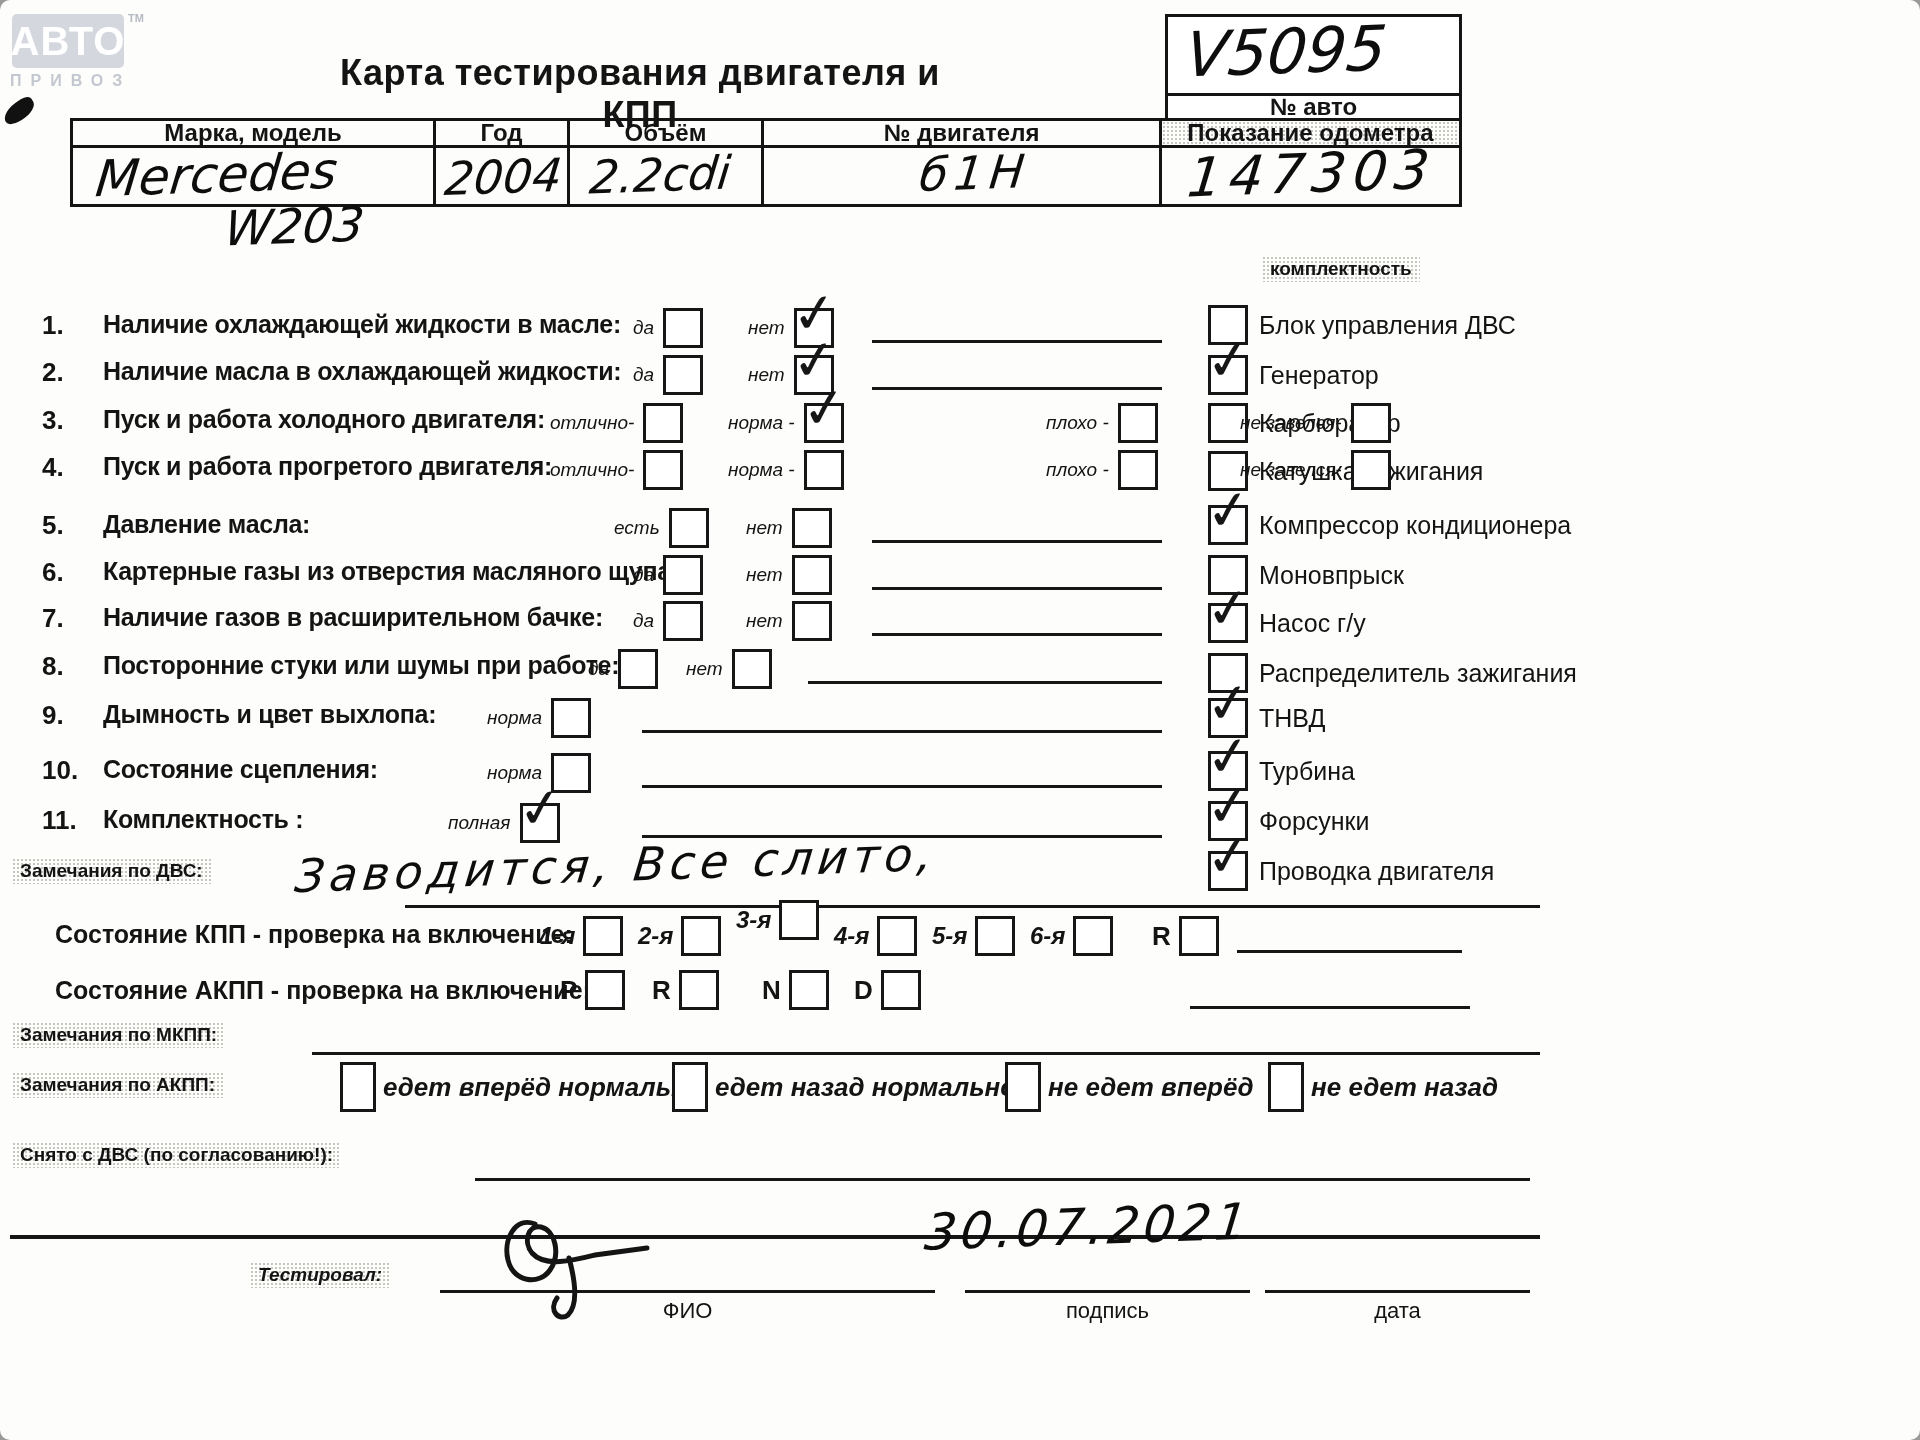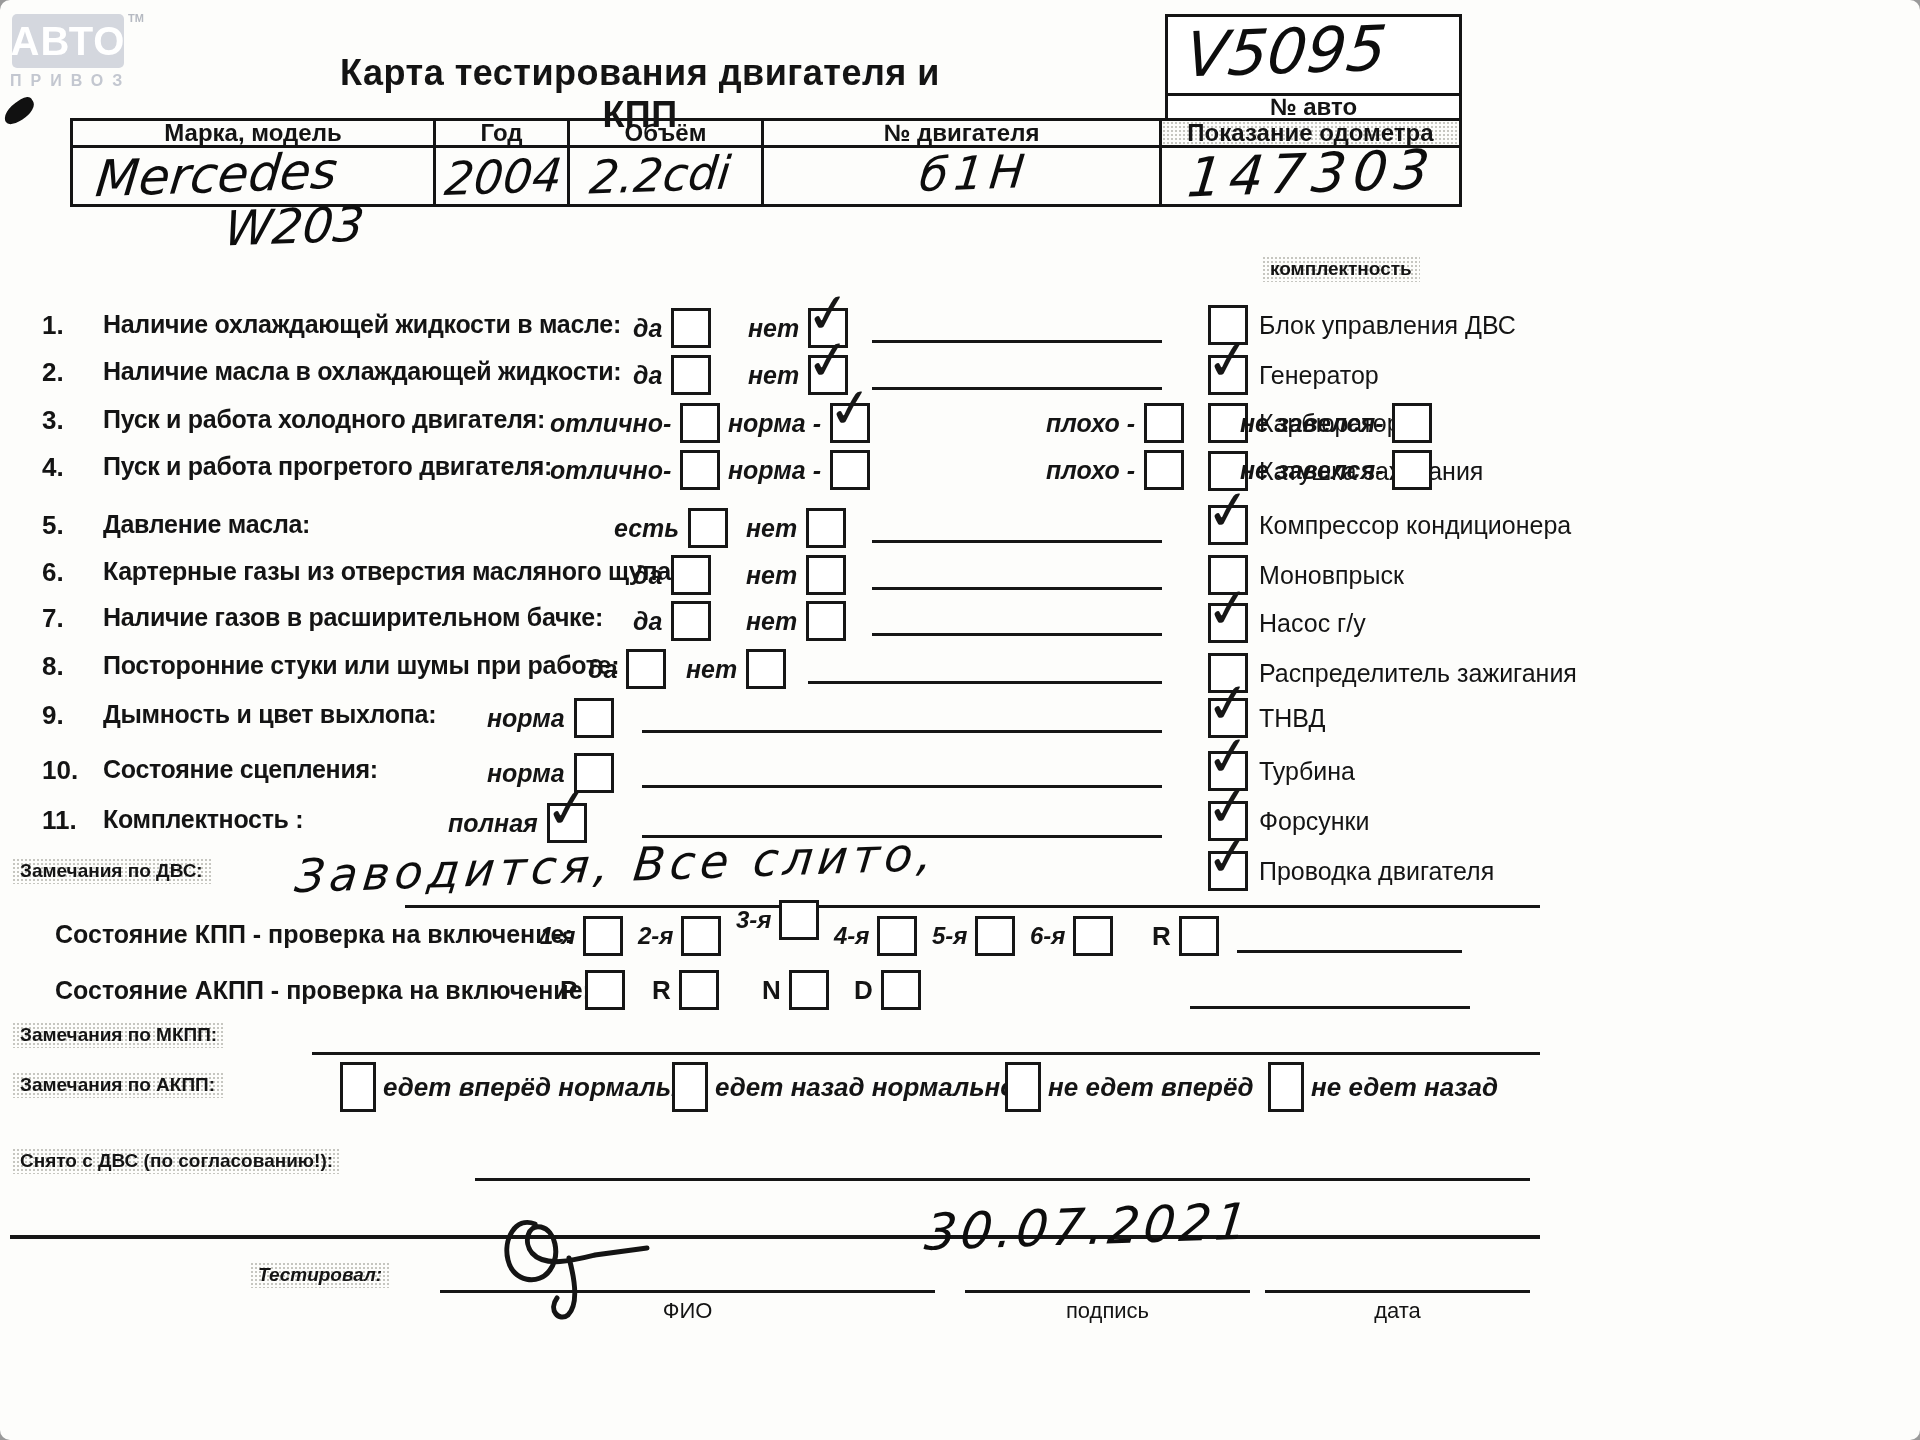--- a/index.html
+++ b/index.html
@@ -11,21 +11,21 @@
   
   .cb{position:relative;display:inline-block;width:34px;height:34px;border:3px solid #161616;background:#fff;flex:0 0 auto;}
   .cb.checked::after{content:"✓";position:absolute;left:-5px;top:-24px;font-size:54px;font-weight:bold;
        font-family:"DejaVu Sans",sans-serif;color:#161616;transform:rotate(-7deg);line-height:1;}
   .cbtall{width:30px;height:44px;}
   
   .row{position:absolute;left:0;width:1560px;height:40px;}
   .row .num{position:absolute;left:42px;top:2px;font-weight:bold;font-size:26px;}
   .row .lbl{position:absolute;left:103px;top:2px;font-weight:bold;font-size:25px;letter-spacing:-0.3px;}
   .opt{position:absolute;top:0;display:flex;align-items:center;gap:9px;}
-  .opt i{font-style:italic;font-weight:bold;font-size:25px;white-space:nowrap;}
+  .opt i{font-style:italic;font-weight:normal;font-size:19px;white-space:nowrap;}
   .fline{position:absolute;height:0;border-bottom:3px solid #161616;}
   .hw{position:absolute;font-family:"DejaVu Sans",sans-serif;font-style:italic;white-space:nowrap;
       transform:rotate(-2deg) skewX(-8deg);color:#0d0d0d;}
   
   .vt{position:absolute;left:70px;top:118px;width:1392px;height:89px;border:3px solid #141414;box-sizing:border-box;
       display:grid;grid-template-columns:363px 134px 194px 398px 1fr;grid-template-rows:27px 1fr;}
   .vt .hc{border-right:3px solid #141414;border-bottom:3px solid #141414;display:flex;align-items:center;justify-content:center;
       font-weight:bold;font-size:24px;}
   .vt .bc{border-right:3px solid #141414;}
   .vt .last{border-right:none;}
@@ -355,21 +355,21 @@
     </span>
   <span class="akopt" style="left:1005px;top:1062px">
       <b class="cb cbtall"></b>
       <i>не едет вперёд</i>
     </span>
   <span class="akopt" style="left:1268px;top:1062px">
       <b class="cb cbtall"></b>
       <i>не едет назад</i>
     </span>
 
-  <div class="seclbl speck" style="left:12px;top:1142px;margin-top:6px;">Снято с ДВС (по согласованию!):</div>
+  <div class="seclbl speck" style="left:12px;top:1142px;">Снято с ДВС (по согласованию!):</div>
   <span class="fline" style="left:475px;top:1178px;width:1055px"></span>
 
   <span class="fline" style="left:10px;top:1235px;width:1530px;border-bottom-width:4px;"></span>
 
   <div class="seclbl speck" style="left:250px;top:1262px;font-style:italic;">Тестировал:</div>
 
   <svg class="abs" style="left:495px;top:1208px" width="230" height="115" viewBox="0 0 230 115">
     <path d="M40,16 C20,8 8,32 13,52 C18,74 44,78 55,62 C66,46 60,22 46,19 C33,16 28,34 37,45 C50,60 80,52 100,47 L152,40" fill="none" stroke="#141414" stroke-width="5" stroke-linecap="round"></path>
     <path d="M74,50 C80,72 84,96 73,107 C64,114 53,102 62,90" fill="none" stroke="#141414" stroke-width="5" stroke-linecap="round"></path>
   </svg>

